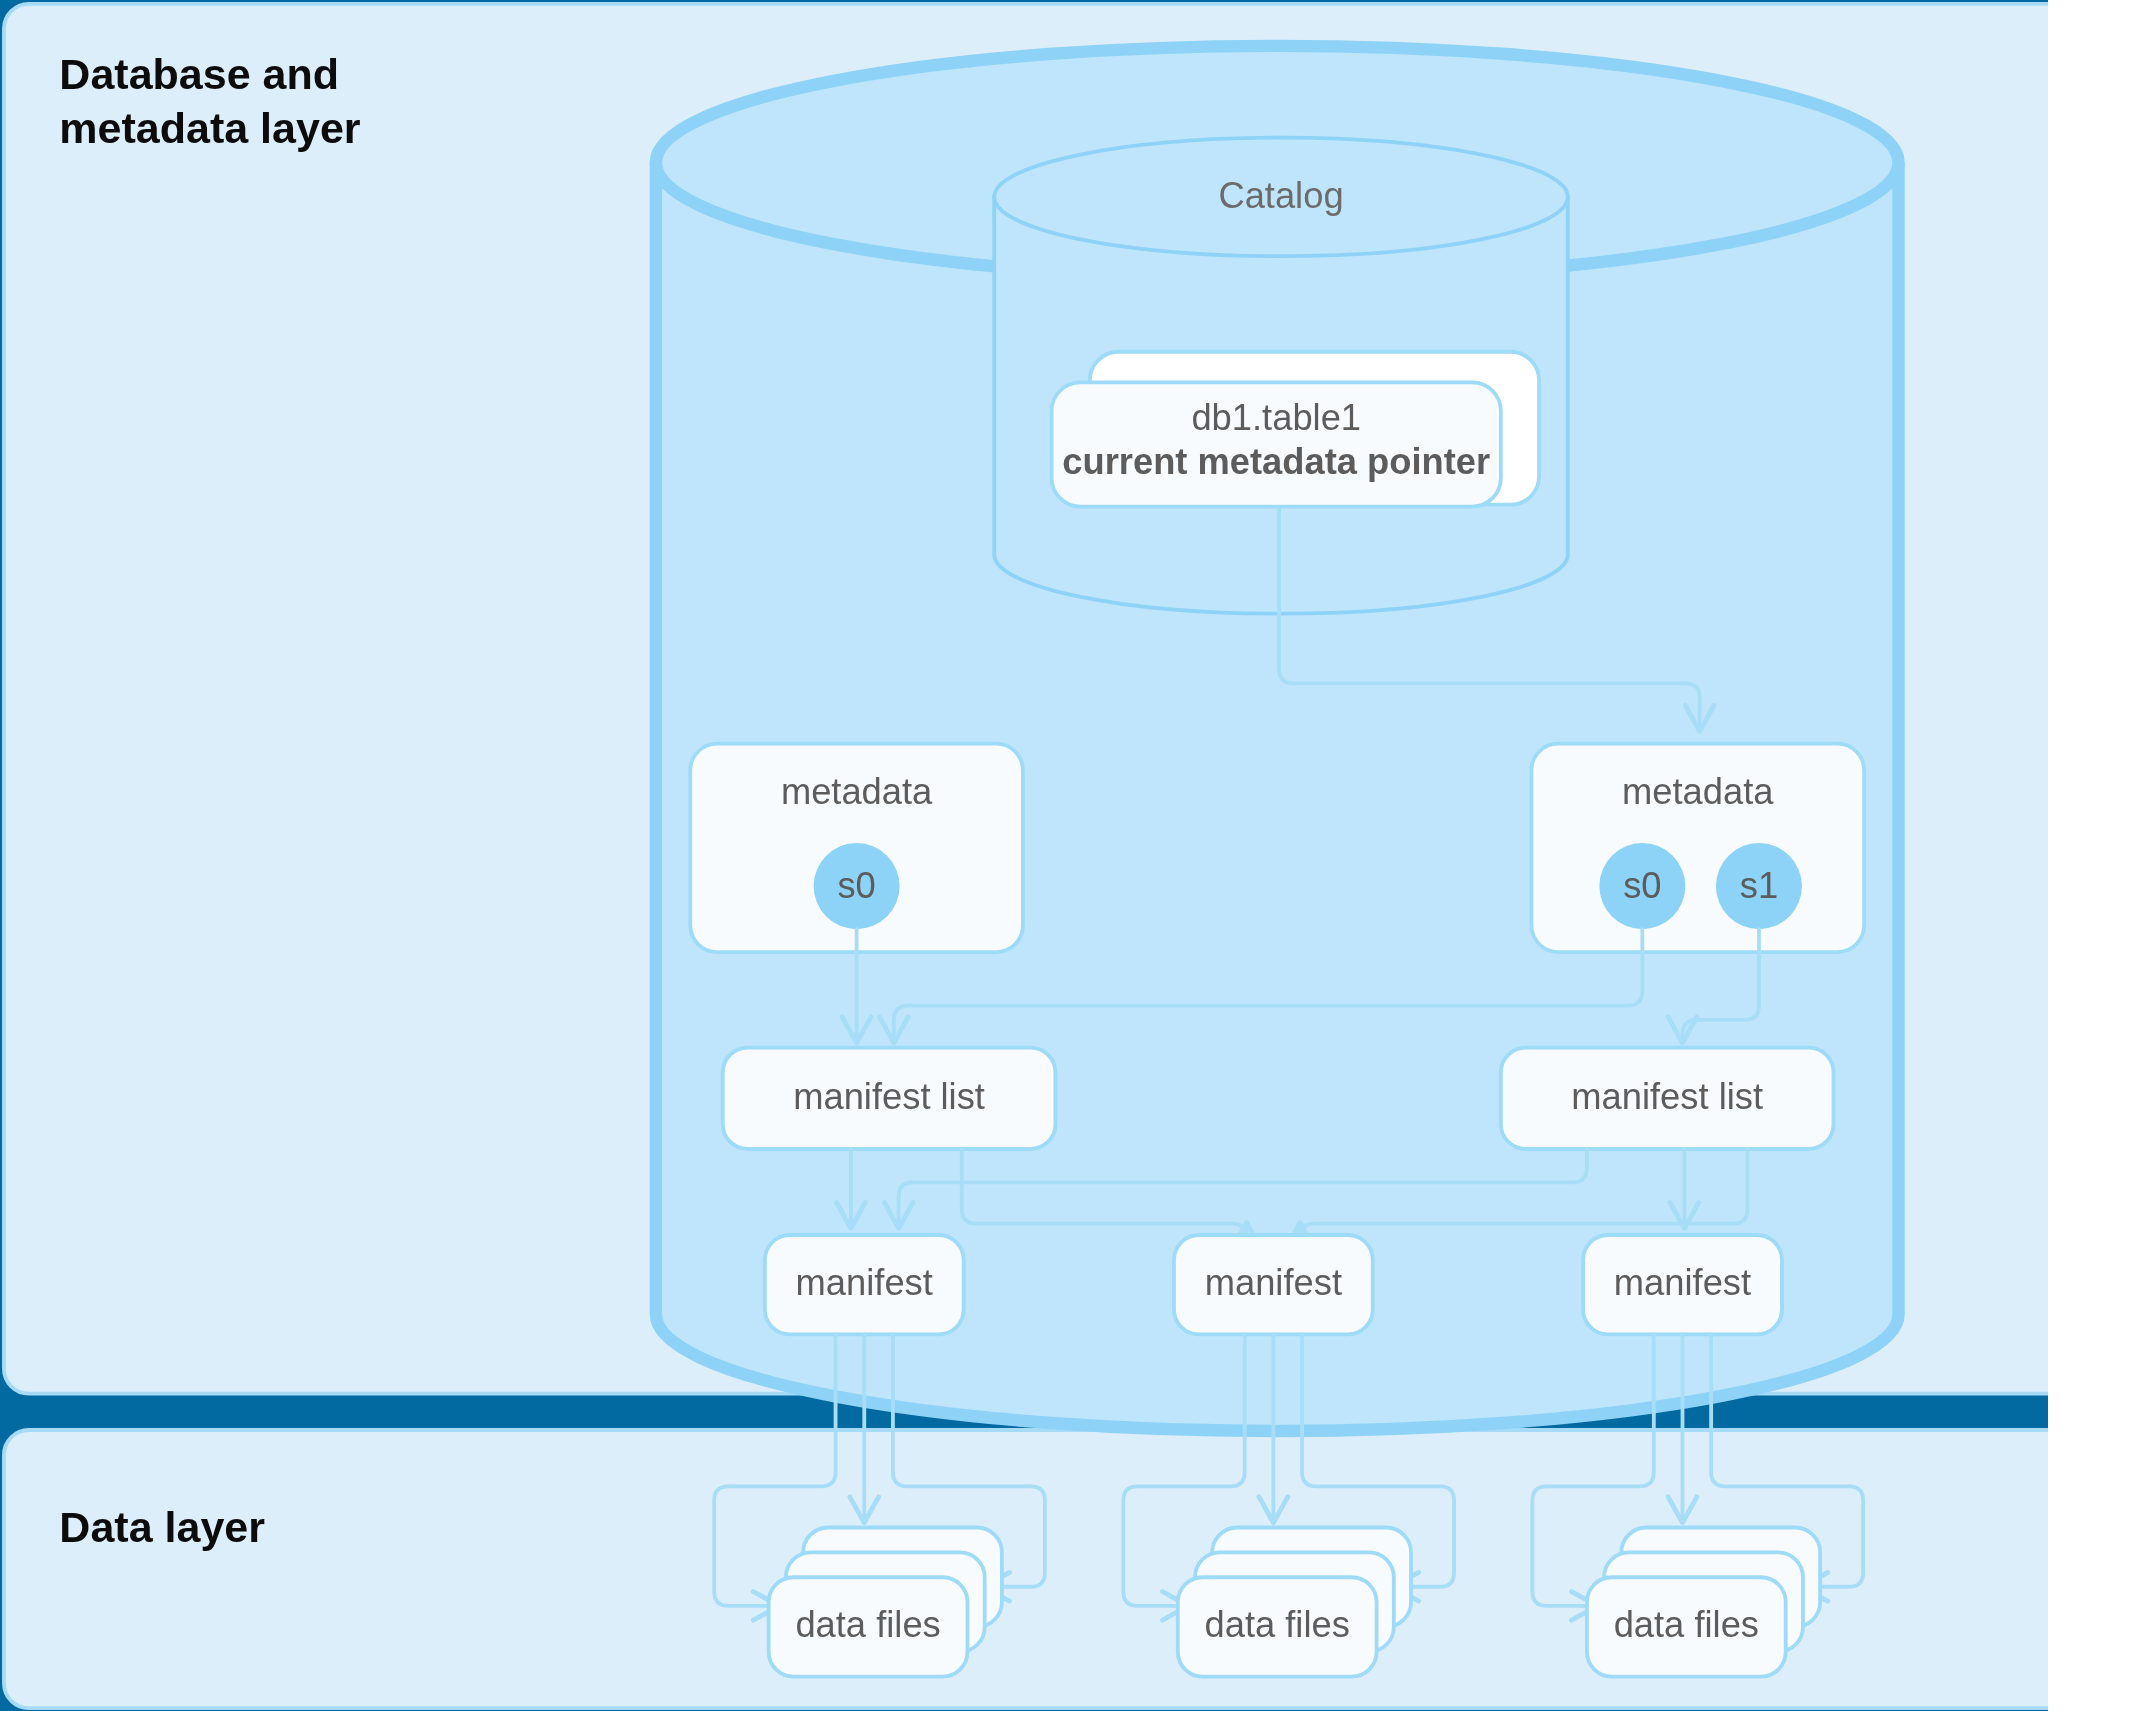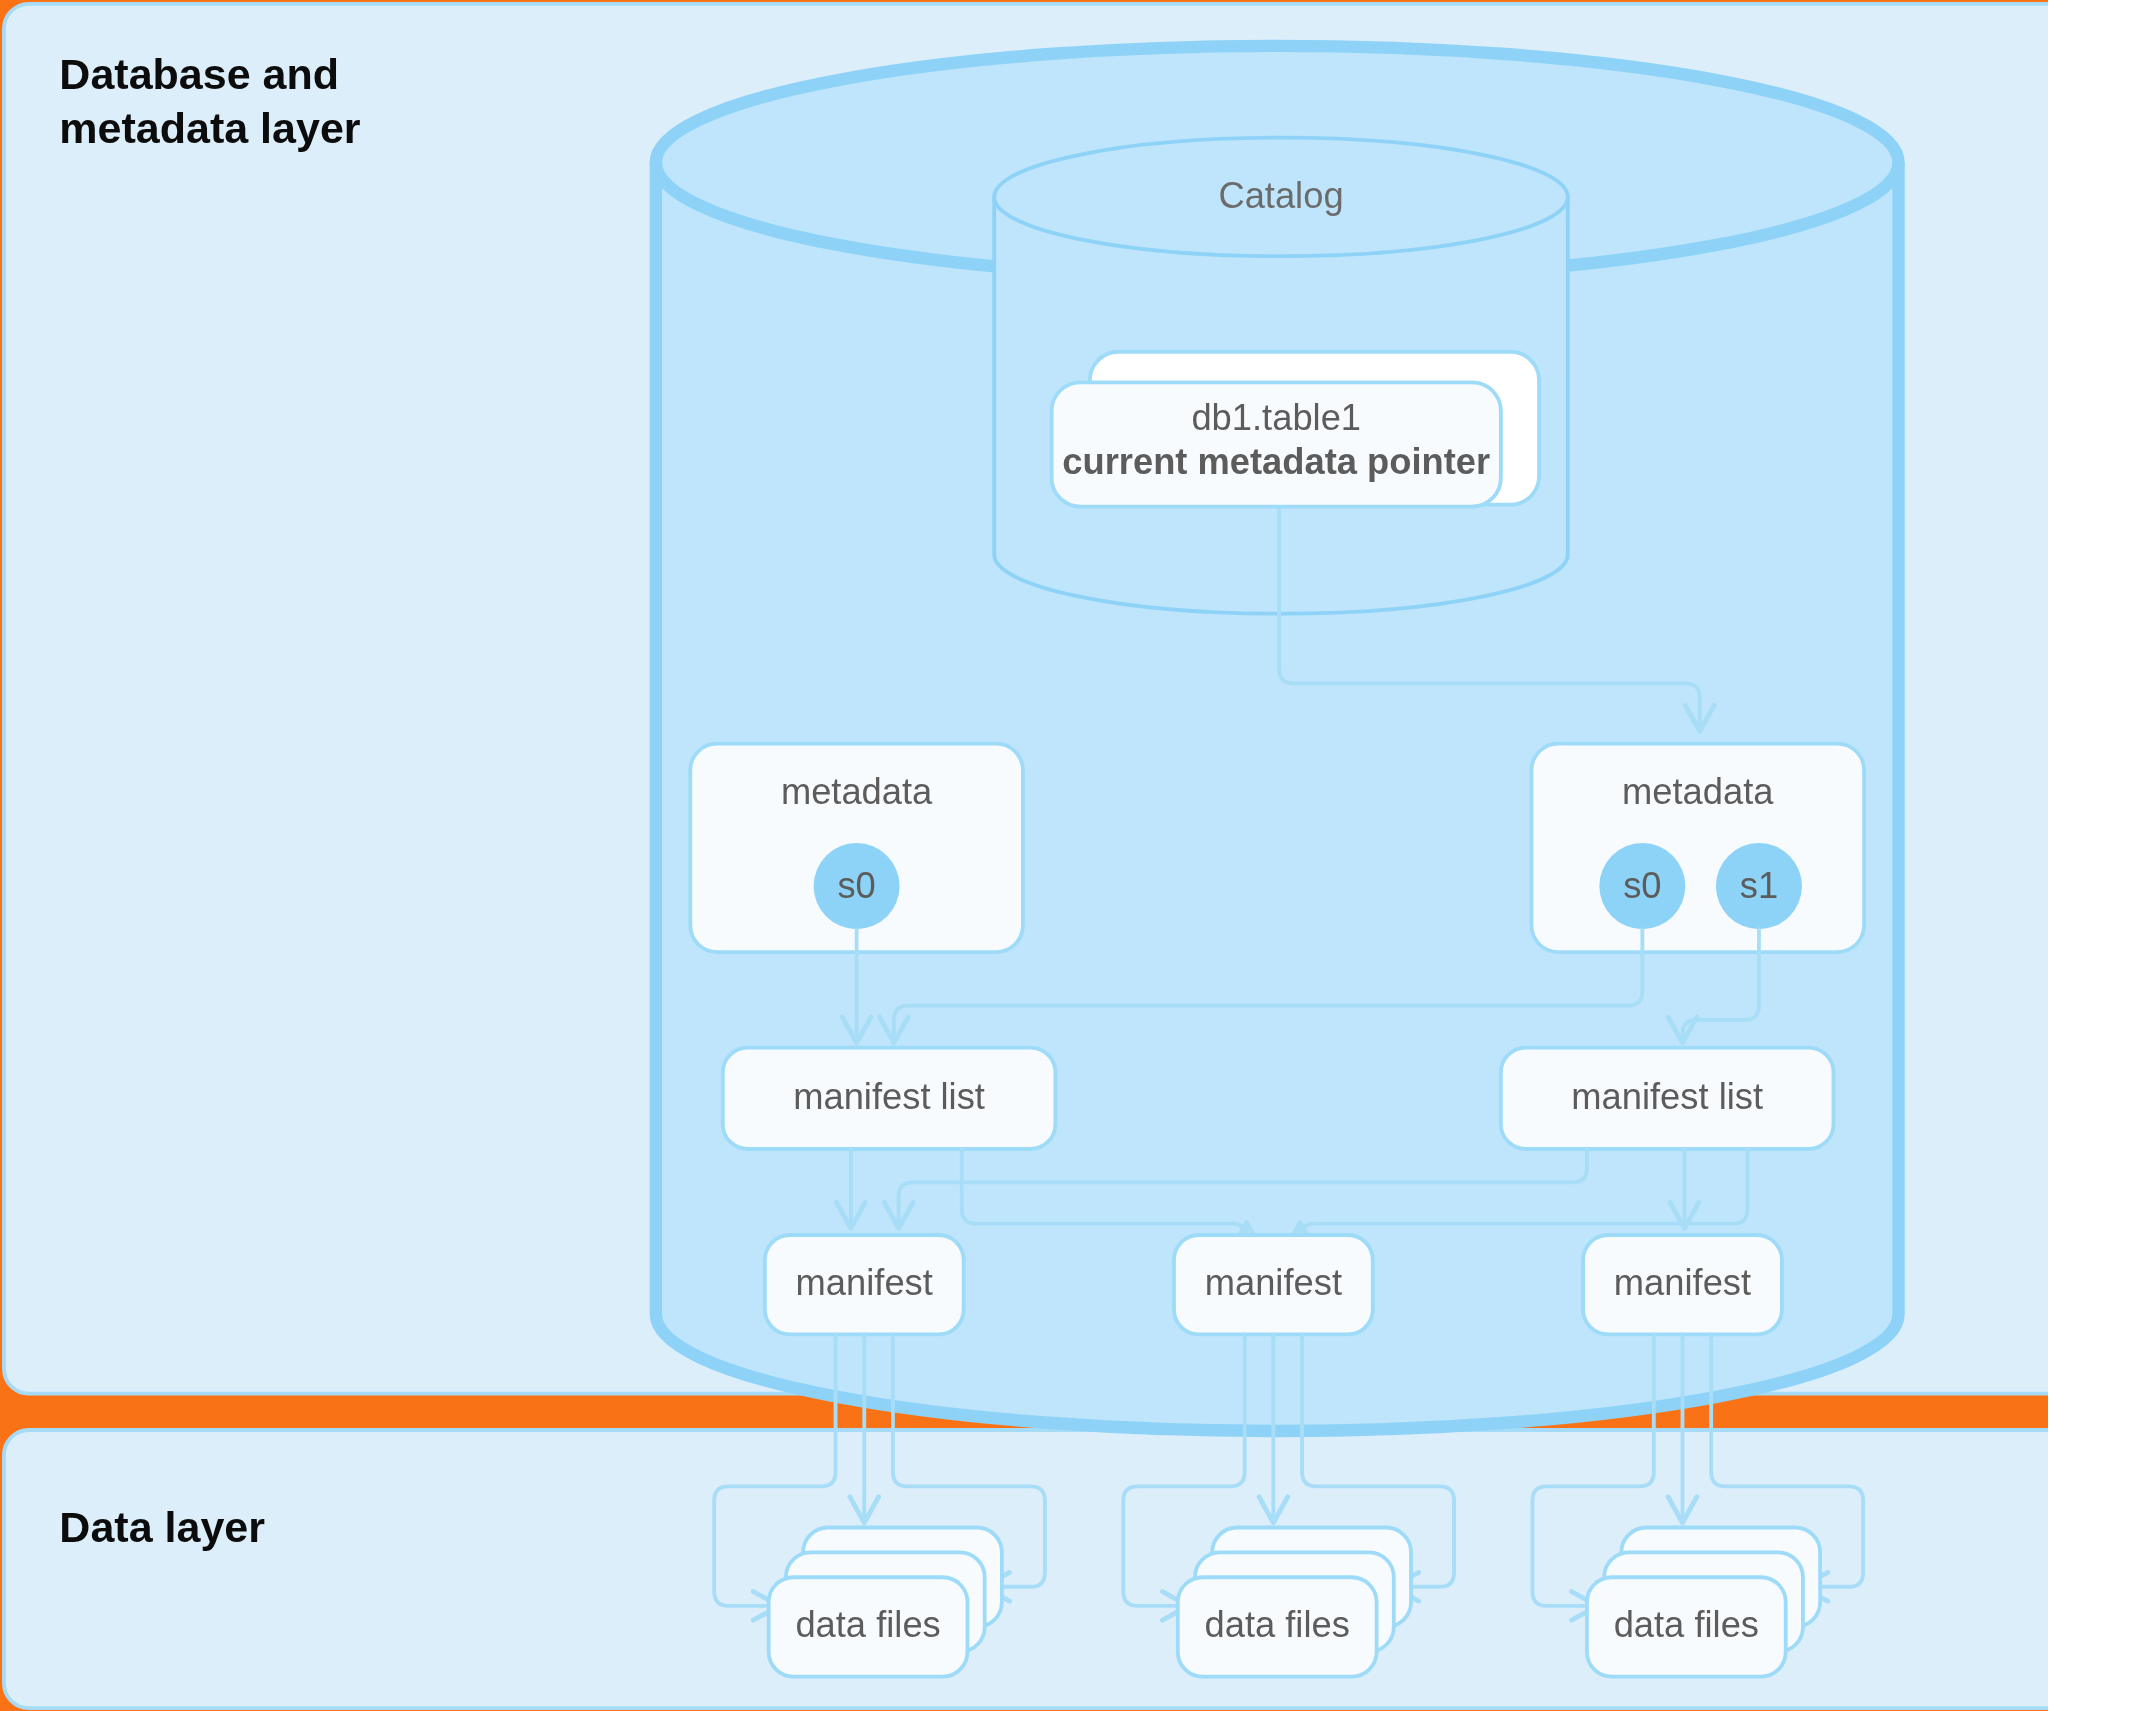--- a/index.html
+++ b/index.html
@@ -7,21 +7,21 @@
     padding: 0;
     background: #ffffff;
   }
   body {
     font-family: "Liberation Sans", sans-serif;
   }
   #stage {
     position: relative;
     width: 2048px;
     height: 1712px;
-    background: #f97316;
+    background: #0369a1;
     overflow: hidden;
   }
   svg.canvas {
     position: absolute;
     top: 0;
     left: 0;
     width: 2151px;
     height: 1712px;
     display: block;
   }

